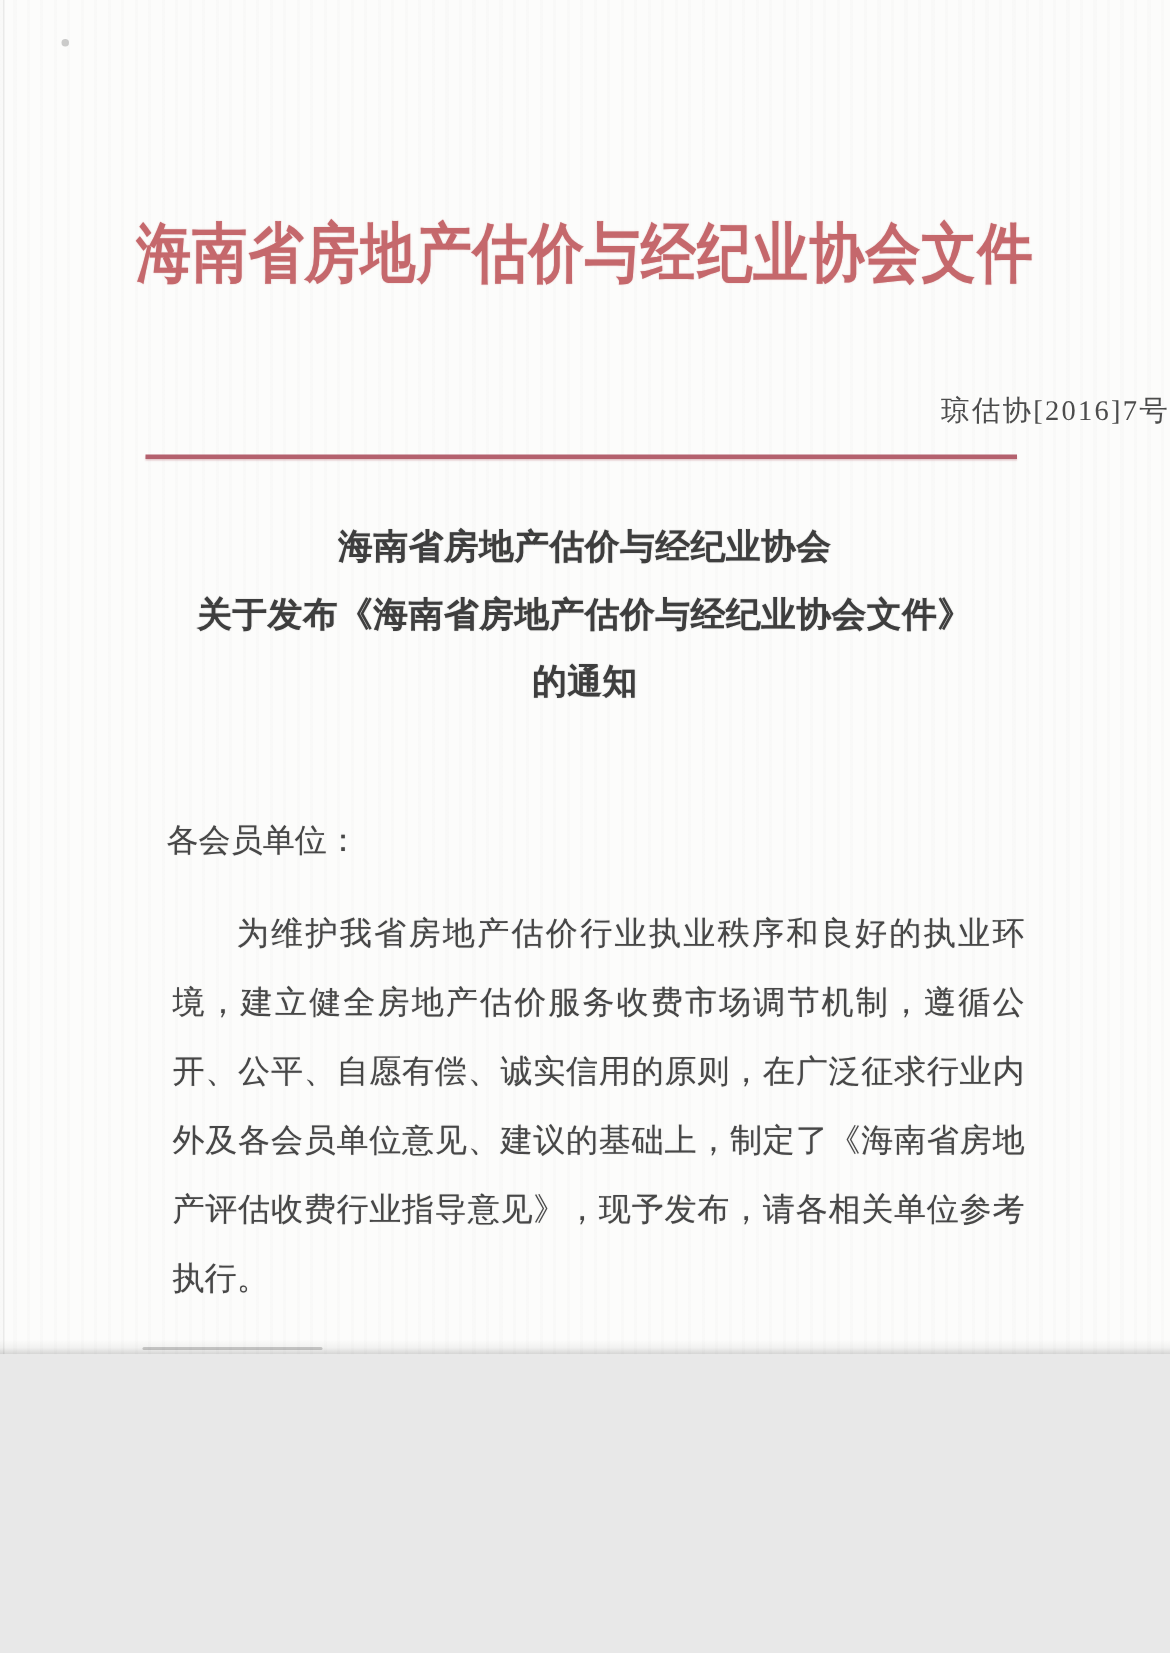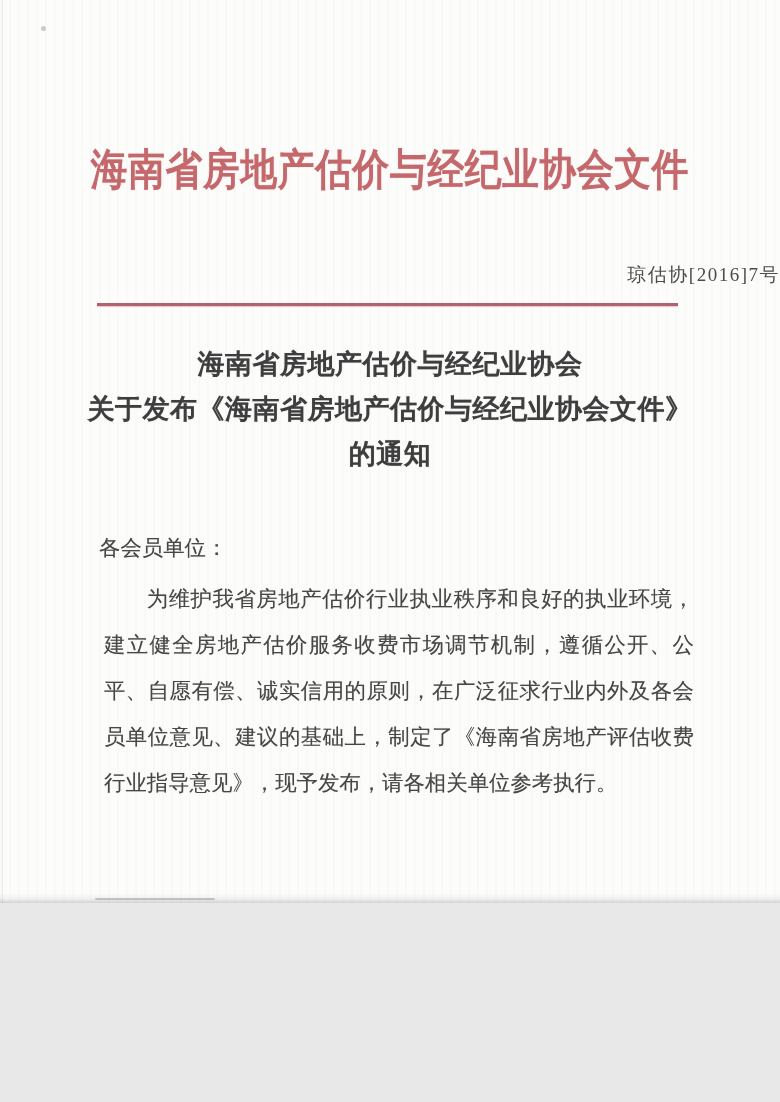--- a/index.html
+++ b/index.html
@@ -72,41 +72,41 @@
     background: var(--divider-red, #b4616e);
     box-shadow: 0 1px 1px rgba(180,97,110,0.35);
   }
   .notice-title {
     position: absolute;
     top: 342px;
     left: 0;
     width: 100%;
     text-align: center;
     font-weight: bold;
-    font-size: 27px;
+    font-size: 23px;
     line-height: 45px;
     letter-spacing: 0.5px;
     color: var(--title-text, #3e3e3e);
     text-shadow: 0 0 0.8px rgba(62,62,62,0.45);
   }
   .content {
     position: absolute;
     top: 525px;
     left: 99px;
     width: 600px;
     font-size: 21.4px;
     line-height: 46px;
     color: var(--body-text, #474747);
     text-shadow: 0 0 0.7px rgba(71,71,71,0.4);
   }
   .salutation {
-    margin: 0;
+    margin: 12px;
   }
   .para {
-    margin: 5px;
+    margin: 16px;
     text-indent: 2em;
     text-align: justify;
     text-justify: inter-ideograph;
   }
   .bottom-shadow {
     position: absolute;
     left: 0; bottom: 0;
     width: 100%; height: 10px;
     background: linear-gradient(to bottom, rgba(0,0,0,0) 0%, rgba(0,0,0,0.045) 55%, rgba(0,0,0,0.16) 100%);
   }

